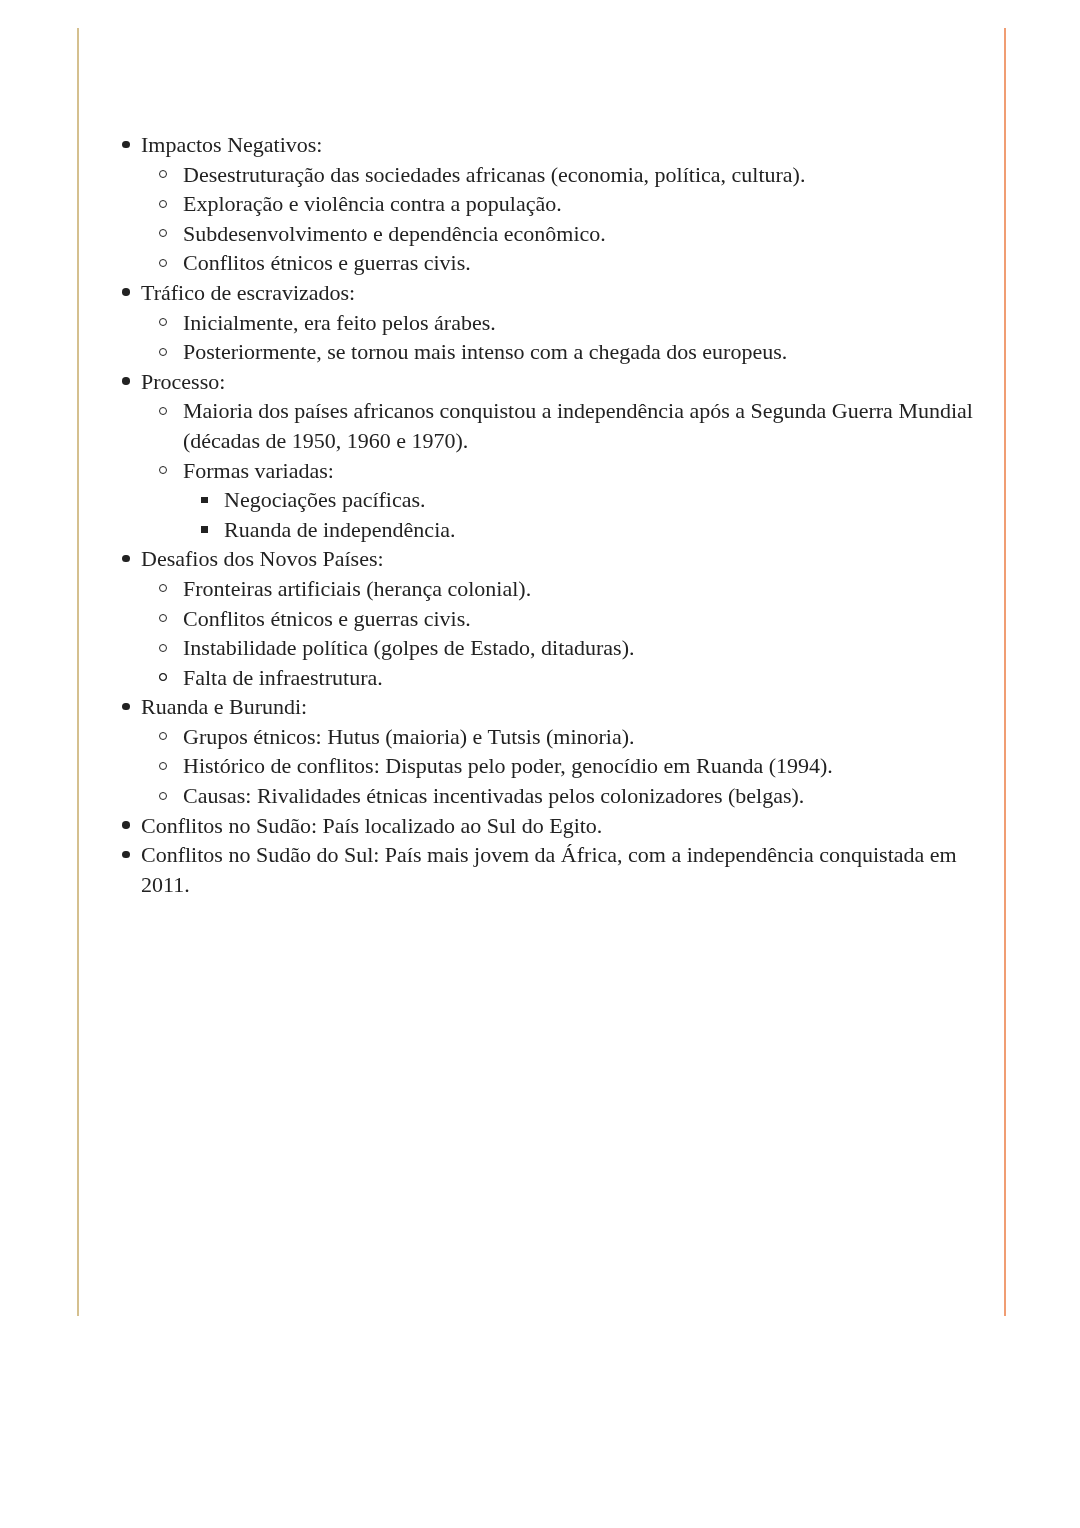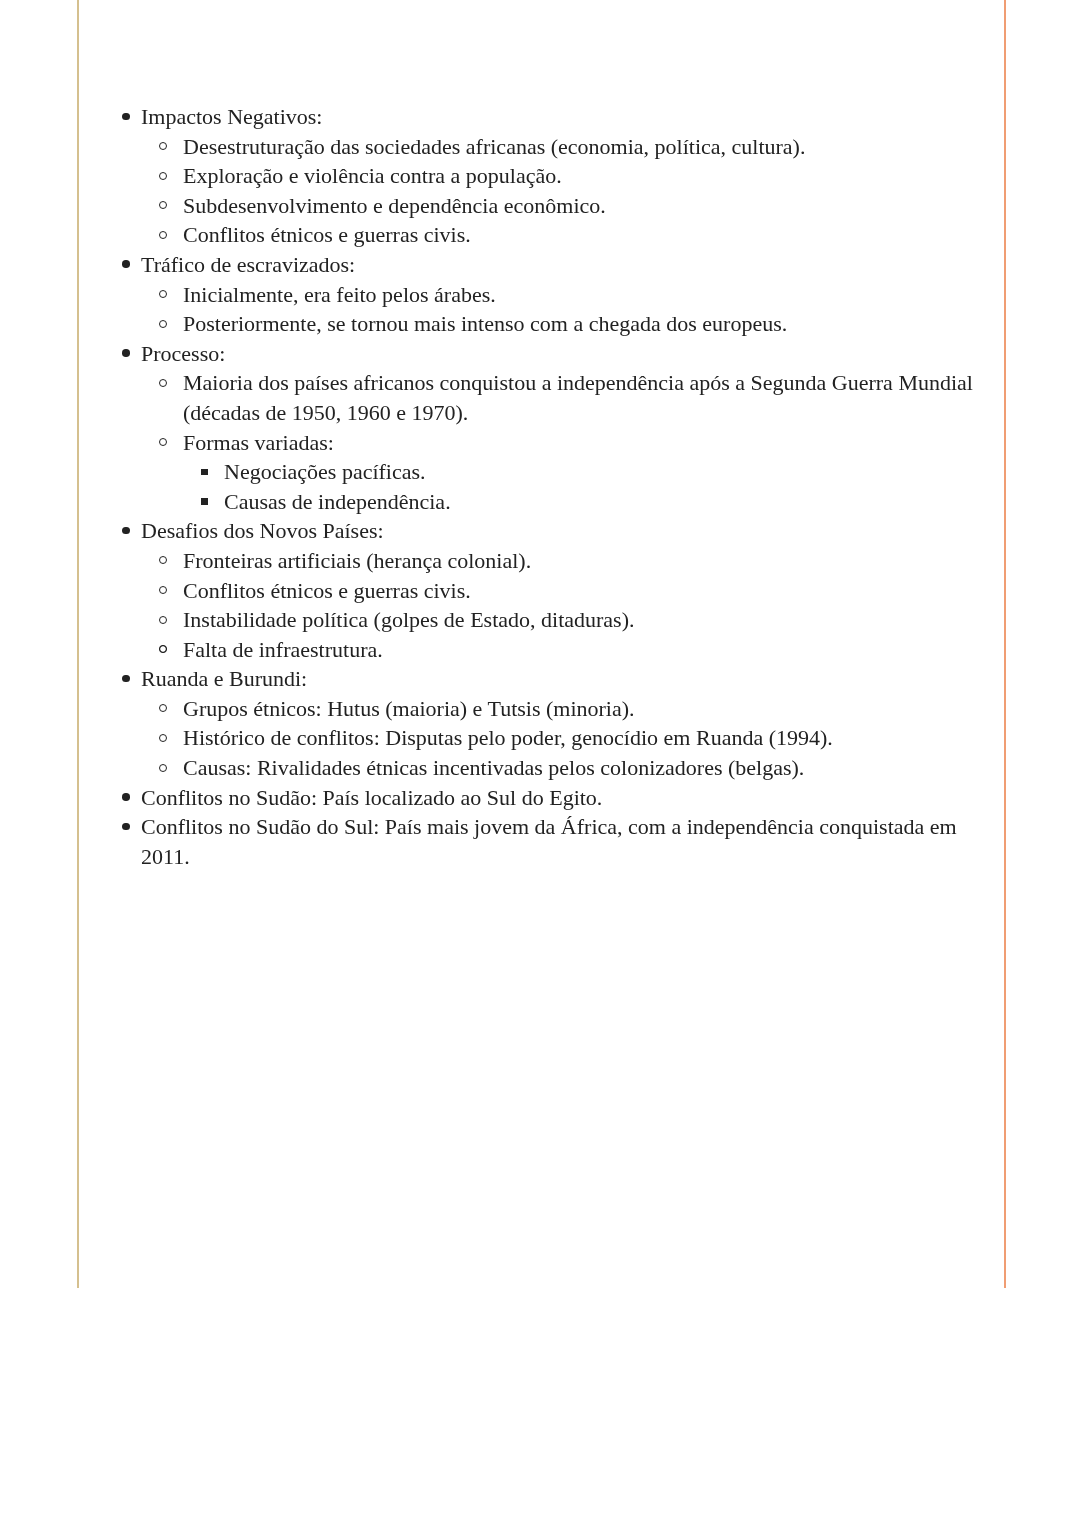--- a/index.html
+++ b/index.html
@@ -6,20 +6,21 @@
   html, body { margin: 0; padding: 0; background: #ffffff; }
 
   .page {
     position: relative;
     width: 1080px;
     height: 1288px;
     background: var(--bg, #ffffff);
     overflow: hidden;
     font-family: "Liberation Serif", "DejaVu Serif", serif;
     color: var(--text, #222222);
+    margin-top: 28px;
   }
 
   .margin-line {
     position: absolute;
     top: 0;
     height: 100%;
     width: 2px;
   }
   .margin-line.left  { left: 77px;  background: var(--left-line,  #d5c08f); }
   .margin-line.right { left: 1004px; background: var(--right-line, #f09d73); }
@@ -87,21 +88,21 @@
       <li class="l2"><span class="marker m2"></span><span>Inicialmente, era feito pelos árabes.</span></li>
       <li class="l2"><span class="marker m2"></span><span>Posteriormente, se tornou mais intenso com a chegada dos europeus.</span></li>
     </ul>
 
 
     <ul class="bullets">
       <li class="l1"><span class="marker m1"></span><span>Processo:</span></li>
       <li class="l2"><span class="marker m2"></span><span>Maioria dos países africanos conquistou a independência após a Segunda Guerra Mundial (décadas de 1950, 1960 e 1970).</span></li>
       <li class="l2"><span class="marker m2"></span><span>Formas variadas:</span></li>
       <li class="l3"><span class="marker m3"></span><span>Negociações pacíficas.</span></li>
-      <li class="l3"><span class="marker m3"></span><span>Causas de independência.</span></li>
+      <li class="l3"><span class="marker m3"></span><span>Ruanda de independência.</span></li>
       <li class="l1"><span class="marker m1"></span><span>Desafios dos Novos Países:</span></li>
       <li class="l2"><span class="marker m2"></span><span>Fronteiras artificiais (herança colonial).</span></li>
       <li class="l2"><span class="marker m2"></span><span>Conflitos étnicos e guerras civis.</span></li>
       <li class="l2"><span class="marker m2"></span><span>Instabilidade política (golpes de Estado, ditaduras).</span></li>
       <li class="l2"><span class="marker m2"></span></li>
       <li class="l2"><span class="marker m2"></span><span>Falta de infraestrutura.</span></li>
     </ul>
 
 
     <ul class="bullets">

